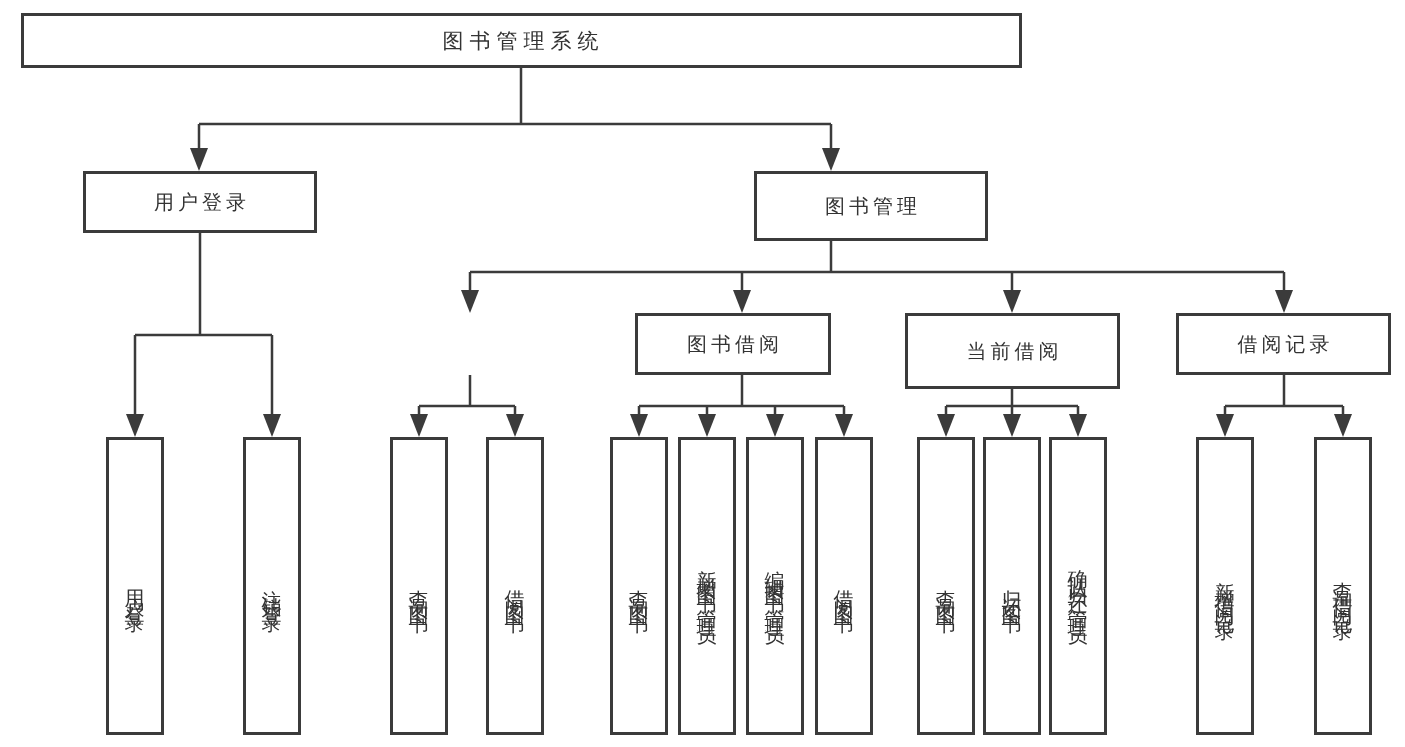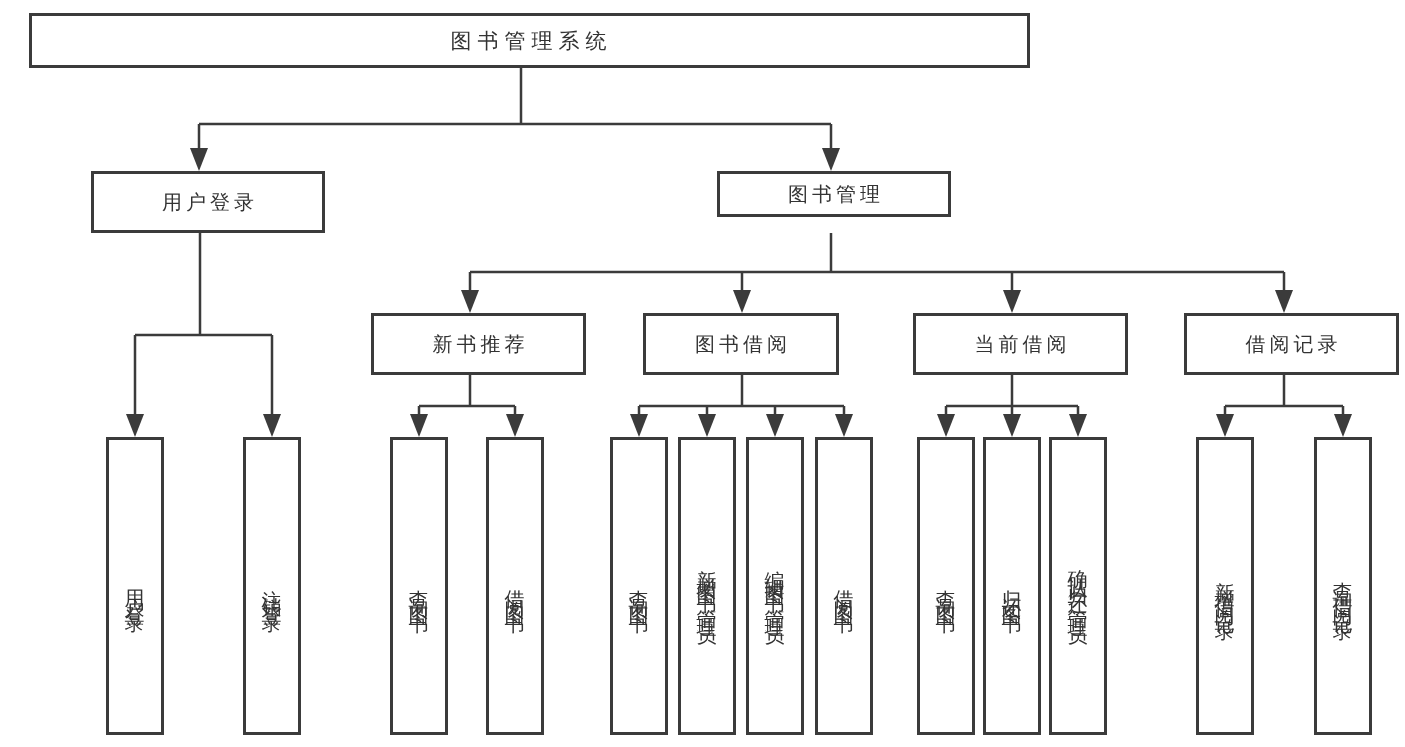--- a/index.html
+++ b/index.html
@@ -23,21 +23,21 @@
   .box {
     position: absolute;
     box-sizing: border-box;
     border: 3px solid var(--line);
     background: #fff;
     display: flex;
     align-items: center;
     justify-content: center;
     color: var(--text);
   }
-  .h  { font-size: 20px; letter-spacing: 4px; white-space: nowrap; margin-left: 8px; }
+  .h  { font-size: 20px; letter-spacing: 4px; white-space: nowrap; }
   .h span { margin-left: 4px;  }
   .root { font-size: 21px; letter-spacing: 6px; }
   .v span {
     writing-mode: vertical-rl;
     text-orientation: mixed;
     font-size: 20px;
     letter-spacing: 8px;
     line-height: 1;
     margin-top: 8px; 
   }
@@ -108,31 +108,28 @@
     </g>
   </svg>
 
   <div class="box h root" style="left:21px;top:13px;width:1001px;height:55px">
     <span>图书管理系统</span>
   </div>
 
   <div class="box h" style="left:83px;top:171px;width:234px;height:62px">
     <span>用户登录</span>
   </div>
-  <div class="box h" style="left:709px;top:171px;width:234px;height:46px">
+  <div class="box h" style="left:754px;top:171px;width:234px;height:70px">
     <span>图书管理</span>
   </div>
 
-  <div class="box h" style="left:363px;top:313px;width:215px;height:62px">
-    <span>新书推荐</span>
-  </div>
   <div class="box h" style="left:635px;top:313px;width:196px;height:62px">
     <span>图书借阅</span>
   </div>
-  <div class="box h" style="left:905px;top:313px;width:215px;height:62px">
+  <div class="box h" style="left:905px;top:313px;width:215px;height:76px">
     <span>当前借阅</span>
   </div>
   <div class="box h" style="left:1176px;top:313px;width:215px;height:62px">
     <span>借阅记录</span>
   </div>
 
   <div class="box v" style="left:106px;top:437px;width:58px;height:298px">
     <span>用户登录</span>
   </div>
   <div class="box v" style="left:243px;top:437px;width:58px;height:298px">

